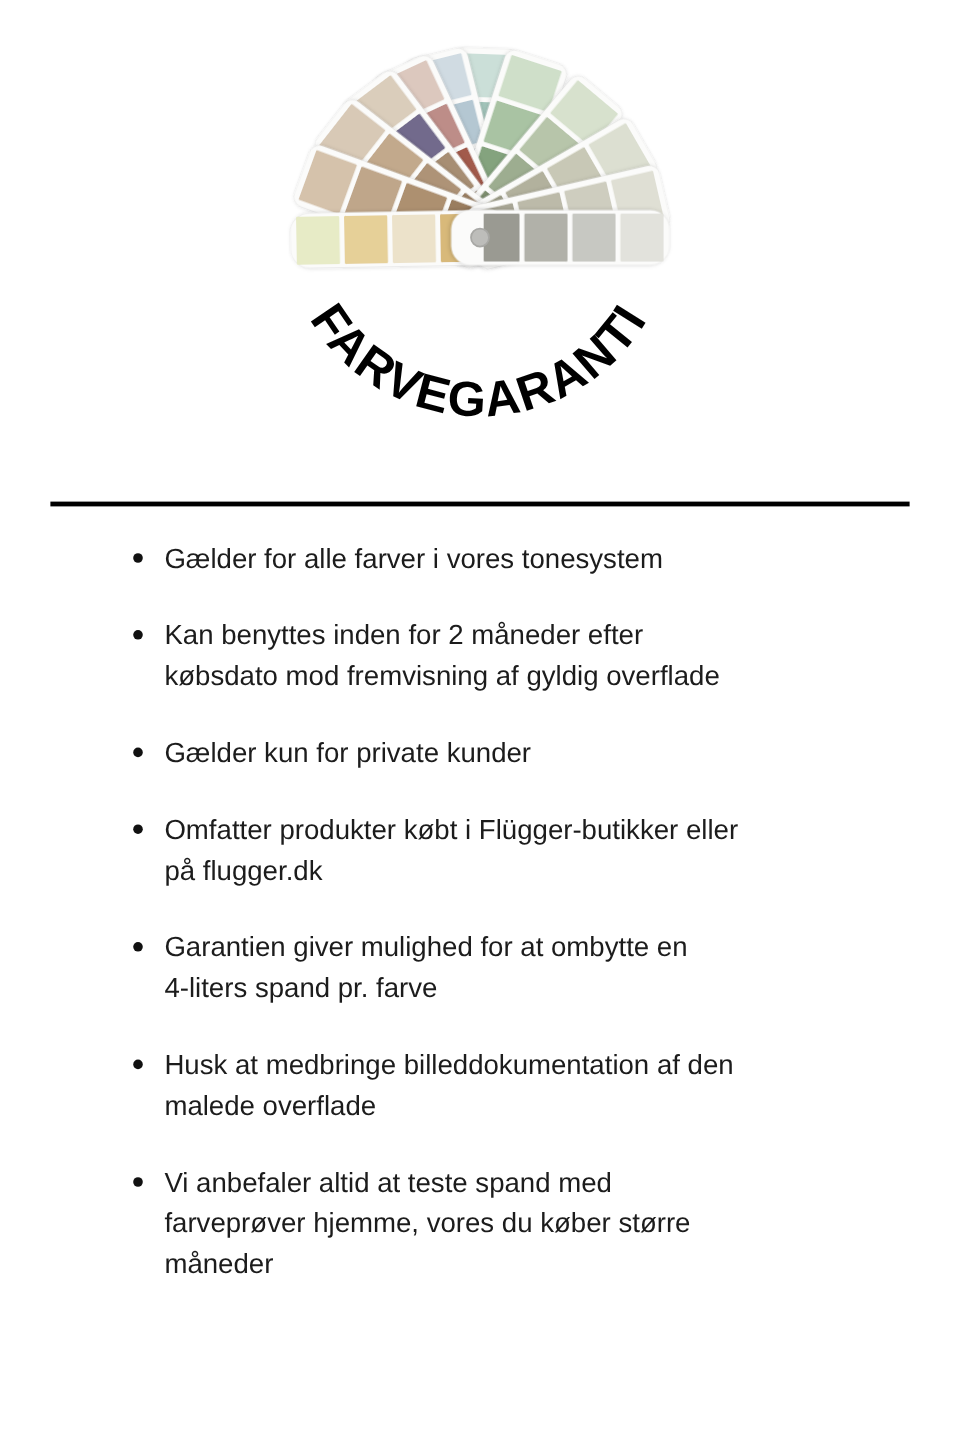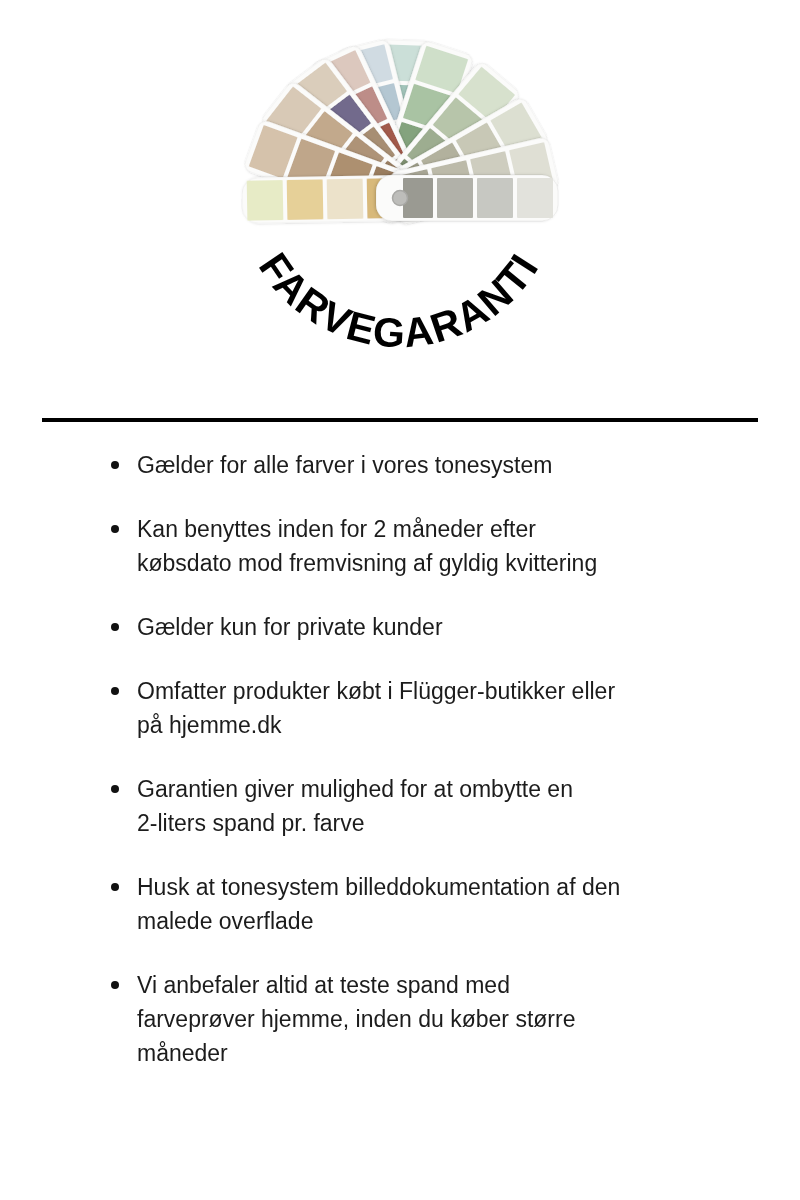--- a/index.html
+++ b/index.html
@@ -159,35 +159,35 @@
 </div>
 
 <div class="divider"></div>
 
 <ul class="guarantee-list">
   <li>
     <span class="line">Gælder for alle farver i vores tonesystem</span>
   </li>
   <li>
     <span class="line">Kan benyttes inden for 2 måneder efter</span>
-    <span class="line">købsdato mod fremvisning af gyldig kvittering</span>
+    <span class="line">købsdato mod fremvisning af gyldig overflade</span>
   </li>
   <li>
     <span class="line">Gælder kun for private kunder</span>
   </li>
   <li>
     <span class="line">Omfatter produkter købt i Flügger-butikker eller</span>
-    <span class="line">på hjemme.dk</span>
+    <span class="line">på flugger.dk</span>
   </li>
   <li>
     <span class="line">Garantien giver mulighed for at ombytte en</span>
-    <span class="line">2-liters spand pr. farve</span>
+    <span class="line">4-liters spand pr. farve</span>
   </li>
   <li>
-    <span class="line">Husk at tonesystem billeddokumentation af den</span>
+    <span class="line">Husk at medbringe billeddokumentation af den</span>
     <span class="line">malede overflade</span>
   </li>
   <li>
     <span class="line">Vi anbefaler altid at teste spand med</span>
-    <span class="line">farveprøver hjemme, inden du køber større</span>
+    <span class="line">farveprøver hjemme, vores du køber større</span>
     <span class="line">måneder</span>
   </li>
 </ul>
 
 </body></html>

